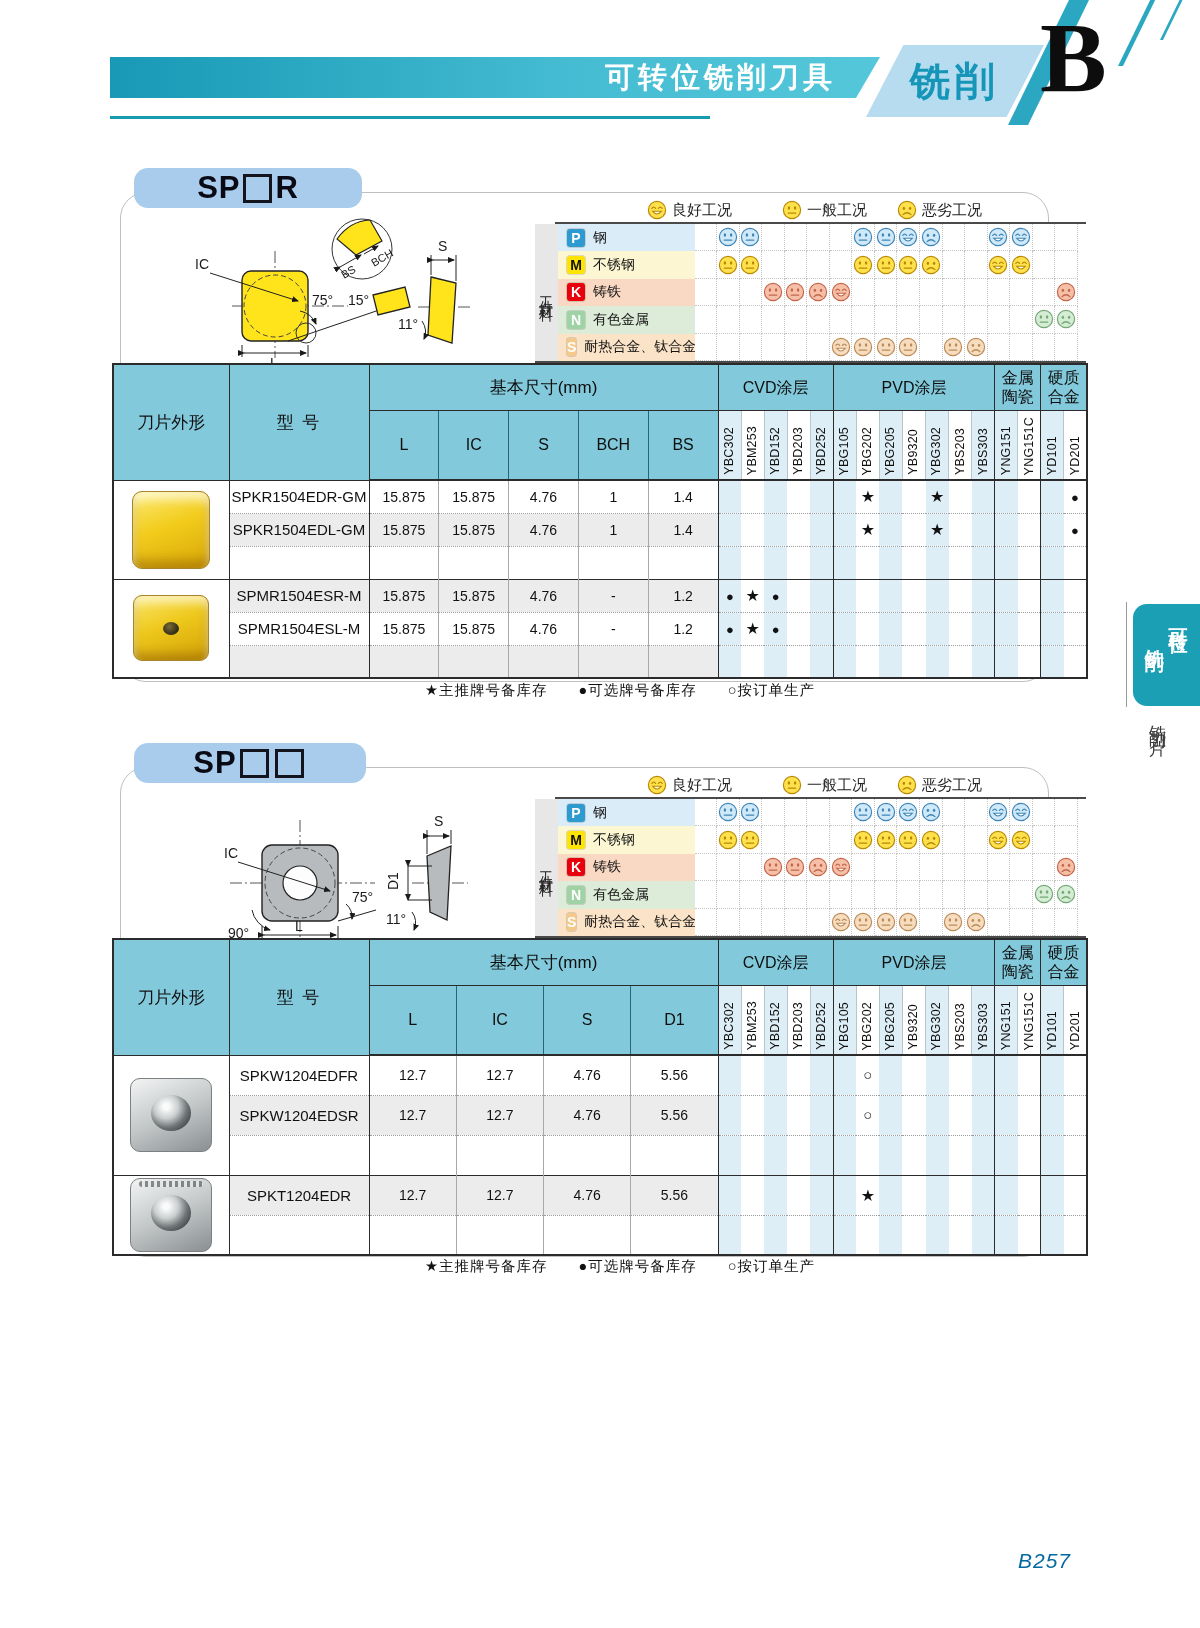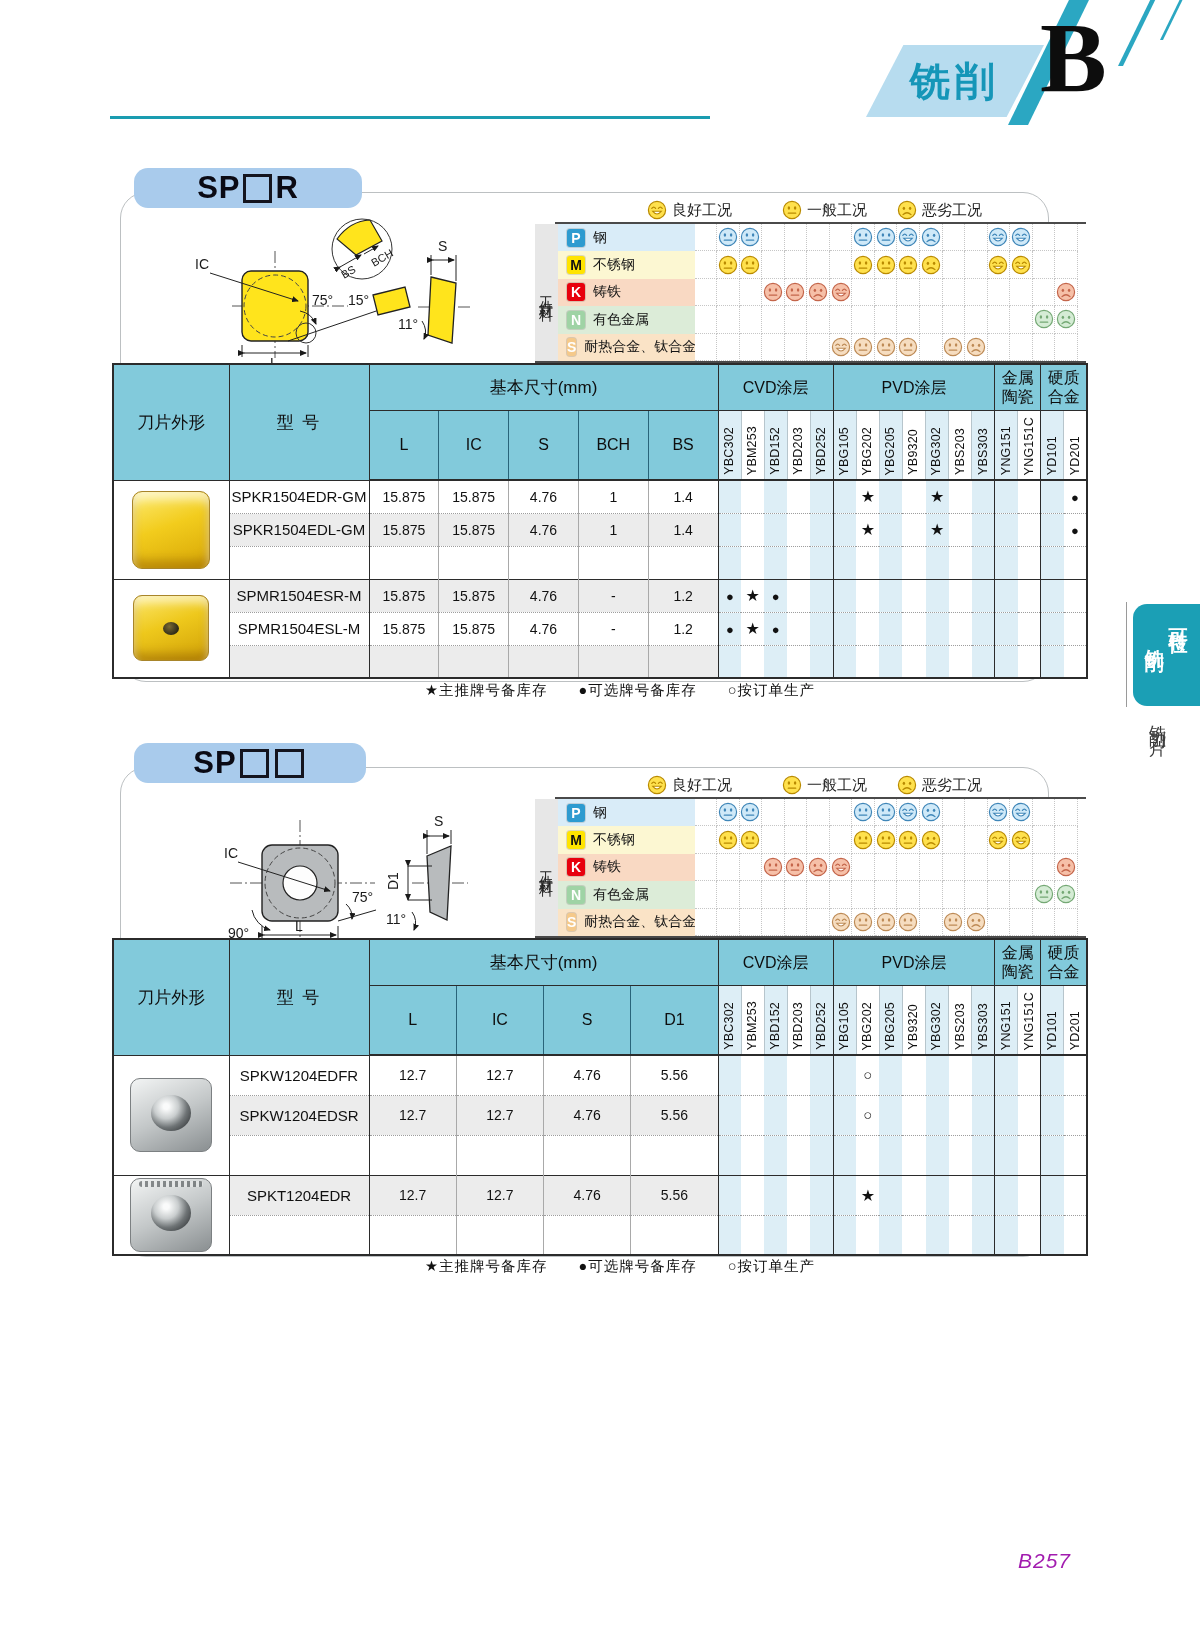--- a/index.html
+++ b/index.html
@@ -106,27 +106,28 @@
   .footnote span:first-child{margin-left:0;}
 
   
   .side-line{left:1126px;top:602px;width:1px;height:105px;background:#9a9a9a;}
   .side-tab{left:1133px;top:604px;width:67px;height:102px;background:#1b9fb5;border-radius:14px 0 0 14px;
     display:flex;justify-content:flex-end;box-sizing:border-box;padding:10px 10px 0 0;}
   .side-tab .vblock{writing-mode:vertical-rl;color:#fff;font-weight:bold;font-size:19px;letter-spacing:3px;line-height:1.25;}
   .side-tab .vblock .l2{padding-top:20px;}
   .side-label{left:1146px;top:712px;writing-mode:vertical-rl;font-size:17px;color:#3a3a3a;letter-spacing:5px;}
 
-  .pageno{left:1018px;top:1549px;font-size:21px;font-style:italic;letter-spacing:1px;color:#a21caf;}
+  .pageno{left:1018px;top:1549px;font-size:21px;font-style:italic;letter-spacing:1px;color:#0369a1;}
 </style>
 </head>
 <body>
 
 <div class="page">
 
+  <div class="abs hdr-bar">可转位铣削刀具</div>
   <div class="abs hdr-cat">
     <span>铣削</span>
   </div>
   <div class="abs hdr-stripe st1"></div>
   <div class="abs hdr-stripe st2"></div>
   <div class="abs hdr-stripe st3"></div>
   <div class="abs hdr-letter">B</div>
   <div class="abs hdr-line"></div>
 
   <div class="abs panel p1"></div>

